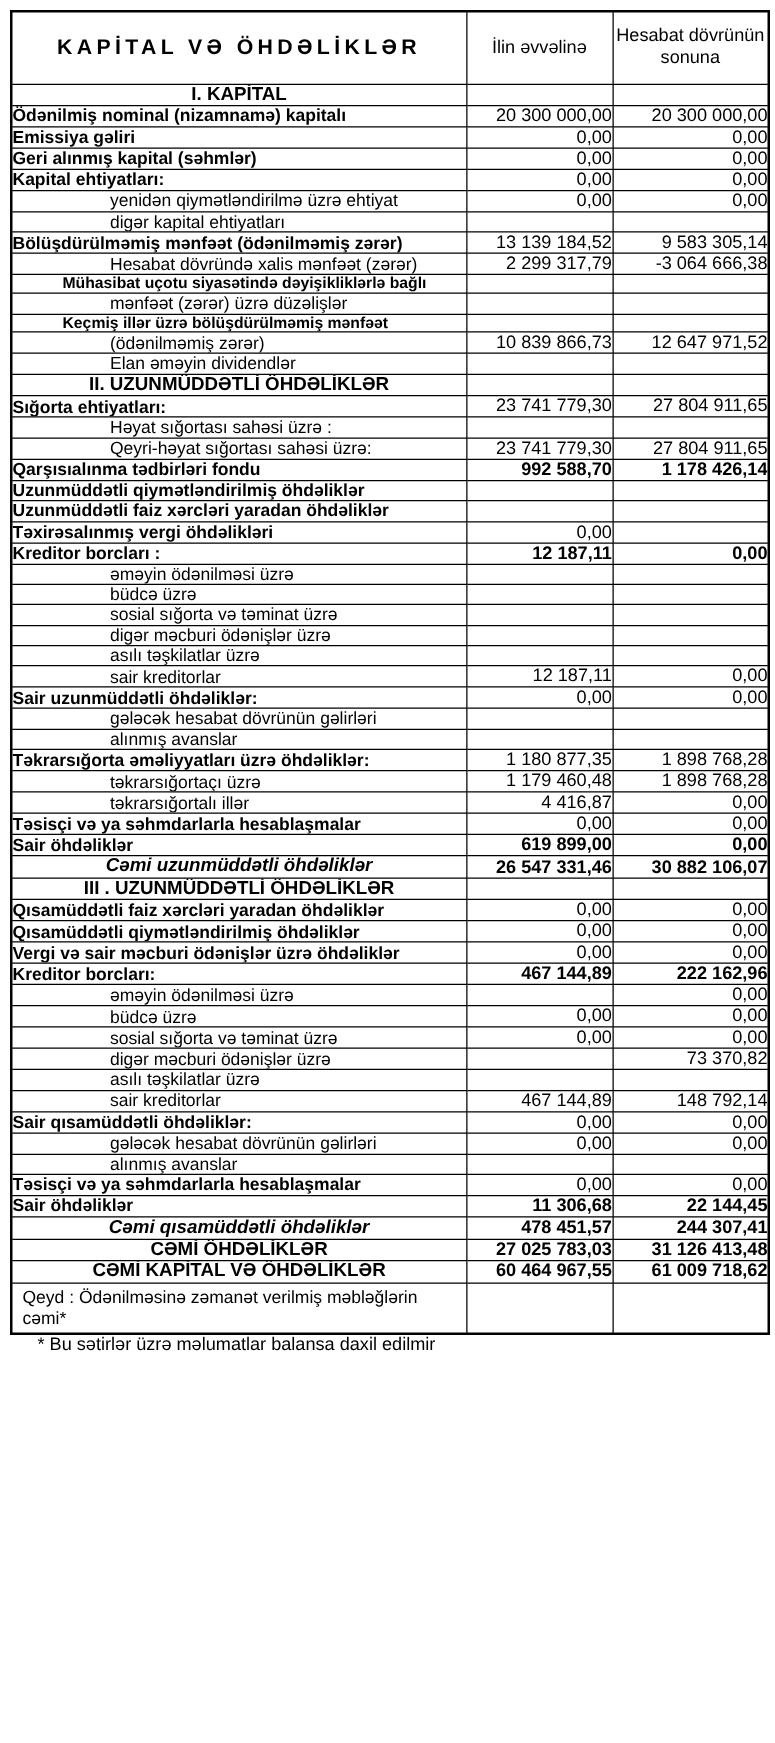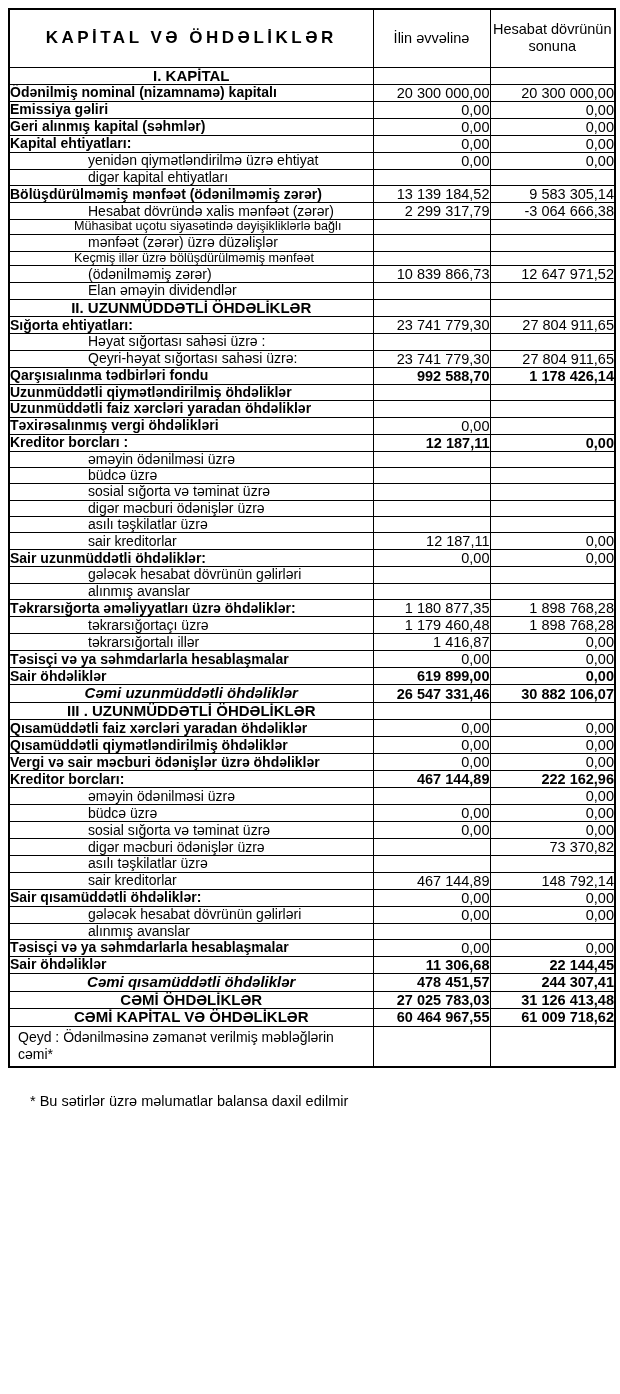--- a/index.html
+++ b/index.html
@@ -65,36 +65,36 @@
     padding-left: 0;
     font-weight: bold;
     font-size: 15px;
   }
   tr.row-total-italic td.c-label { font-style: italic; }
 
   tr.row-bold td.c-label,
   tr.row-boldv td.c-label { font-weight: bold; }
 
   tr.row-sub td.c-label { padding-left: 78px; font-weight: normal; }
-  tr.row-subsmall td.c-label { padding-left: 64px; font-weight: normal; font-size: 12.6px; }
+  tr.row-subsmall td.c-label { padding-left: 40px; font-weight: bold; font-size: 12.6px; }
 
   tr.row-boldv td.c-v,
   tr.row-total td.c-v,
   tr.row-total-italic td.c-v { font-weight: bold; }
 
   tr.row-note { height: 40px; }
   tr.row-note td.c-label {
     white-space: normal;
     line-height: 1.25;
     padding: 2px 2px 2px 8px;
     font-size: 14px;
   }
 
   .footnote {
-    margin: 25px 0 0 30px;
+    margin: 0 0 0 30px;
     font-size: 14.5px;
   }
 </style>
 </head>
 <body>
 
 <div class="sheet">
 
   <table class="balance">
     <colgroup>
@@ -274,21 +274,21 @@
           <td class="c-v">1 180 877,35</td>
           <td class="c-v">1 898 768,28</td>
         </tr>
         <tr class="row-sub">
           <td class="c-label">təkrarsığortaçı üzrə</td>
           <td class="c-v">1 179 460,48</td>
           <td class="c-v">1 898 768,28</td>
         </tr>
         <tr class="row-sub">
           <td class="c-label">təkrarsığortalı illər</td>
-          <td class="c-v">1 416,87</td>
+          <td class="c-v">4 416,87</td>
           <td class="c-v">0,00</td>
         </tr>
         <tr class="row-bold">
           <td class="c-label">Təsisçi və ya səhmdarlarla hesablaşmalar</td>
           <td class="c-v">0,00</td>
           <td class="c-v">0,00</td>
         </tr>
         <tr class="row-boldv">
           <td class="c-label">Sair öhdəliklər</td>
           <td class="c-v">619 899,00</td>

